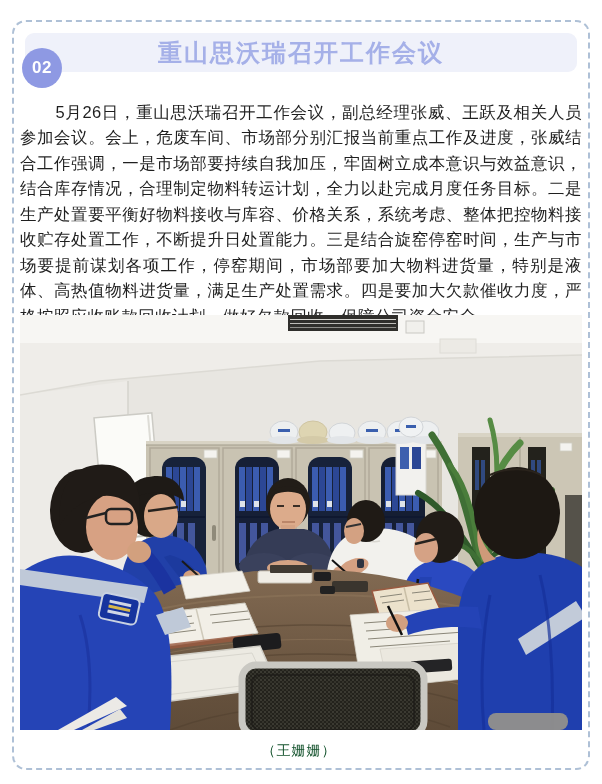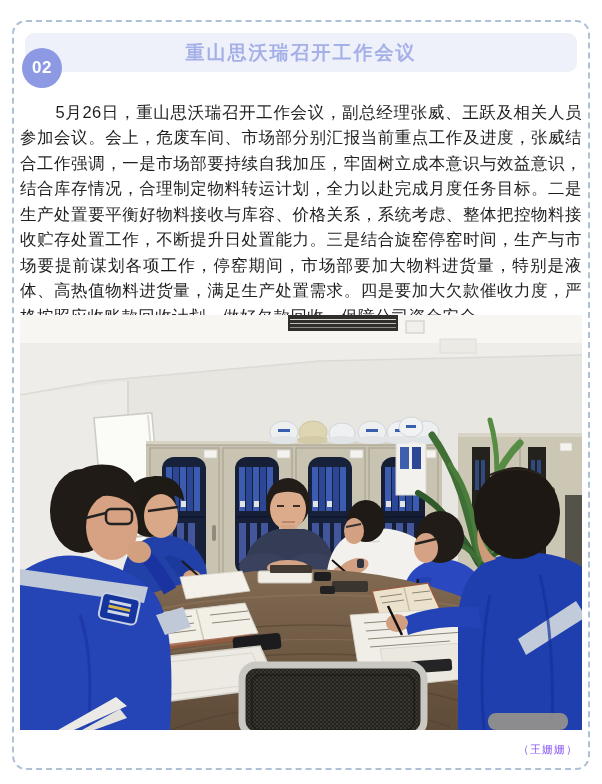--- a/index.html
+++ b/index.html
@@ -16,35 +16,35 @@
     background:#8e99e3;color:#ffffff;font-weight:bold;font-size:17px;
     display:flex;align-items:center;justify-content:center;z-index:3;
     letter-spacing:.5px;
     margin-top:47px;
   }
   .header-bar{
     position:absolute;left:25px;top:33px;width:552px;height:39px;border-radius:9px;
     background:#eff1fa;display:flex;align-items:center;justify-content:center;z-index:2;
   }
   .header-title{
-    color:#a5b0e8;font-size:19px;font-weight:bold;letter-spacing:2px;
+    color:#a5b0e8;font-size:24px;font-weight:bold;letter-spacing:2px;
   }
   .article-text{
     position:absolute;left:20px;top:83px;width:562px;
     font-size:16.5px;line-height:25.5px;color:#1f1f1f;
     text-align:justify;text-justify:inter-character;
     text-indent:2.15em;letter-spacing:.4px;z-index:2;
   }
   .photo-wrap{
     position:absolute;left:20px;top:315px;width:562px;height:415px;z-index:2;
     overflow:hidden;background:#e9e7e2;
   }
   .credit{
-    position:absolute;left:20px;top:742px;width:558px;text-align:right;
-    font-size:11px;color:#8b5cf6;z-index:2;letter-spacing:1px;
+    position:absolute;left:20px;top:742px;width:558px;text-align:center;
+    font-size:14px;color:#14532d;z-index:2;letter-spacing:1px;
   }
 </style>
 </head>
 <body>
 
 <div class="card"></div>
 
 <div class="badge">
   <span>02</span>
 </div>

